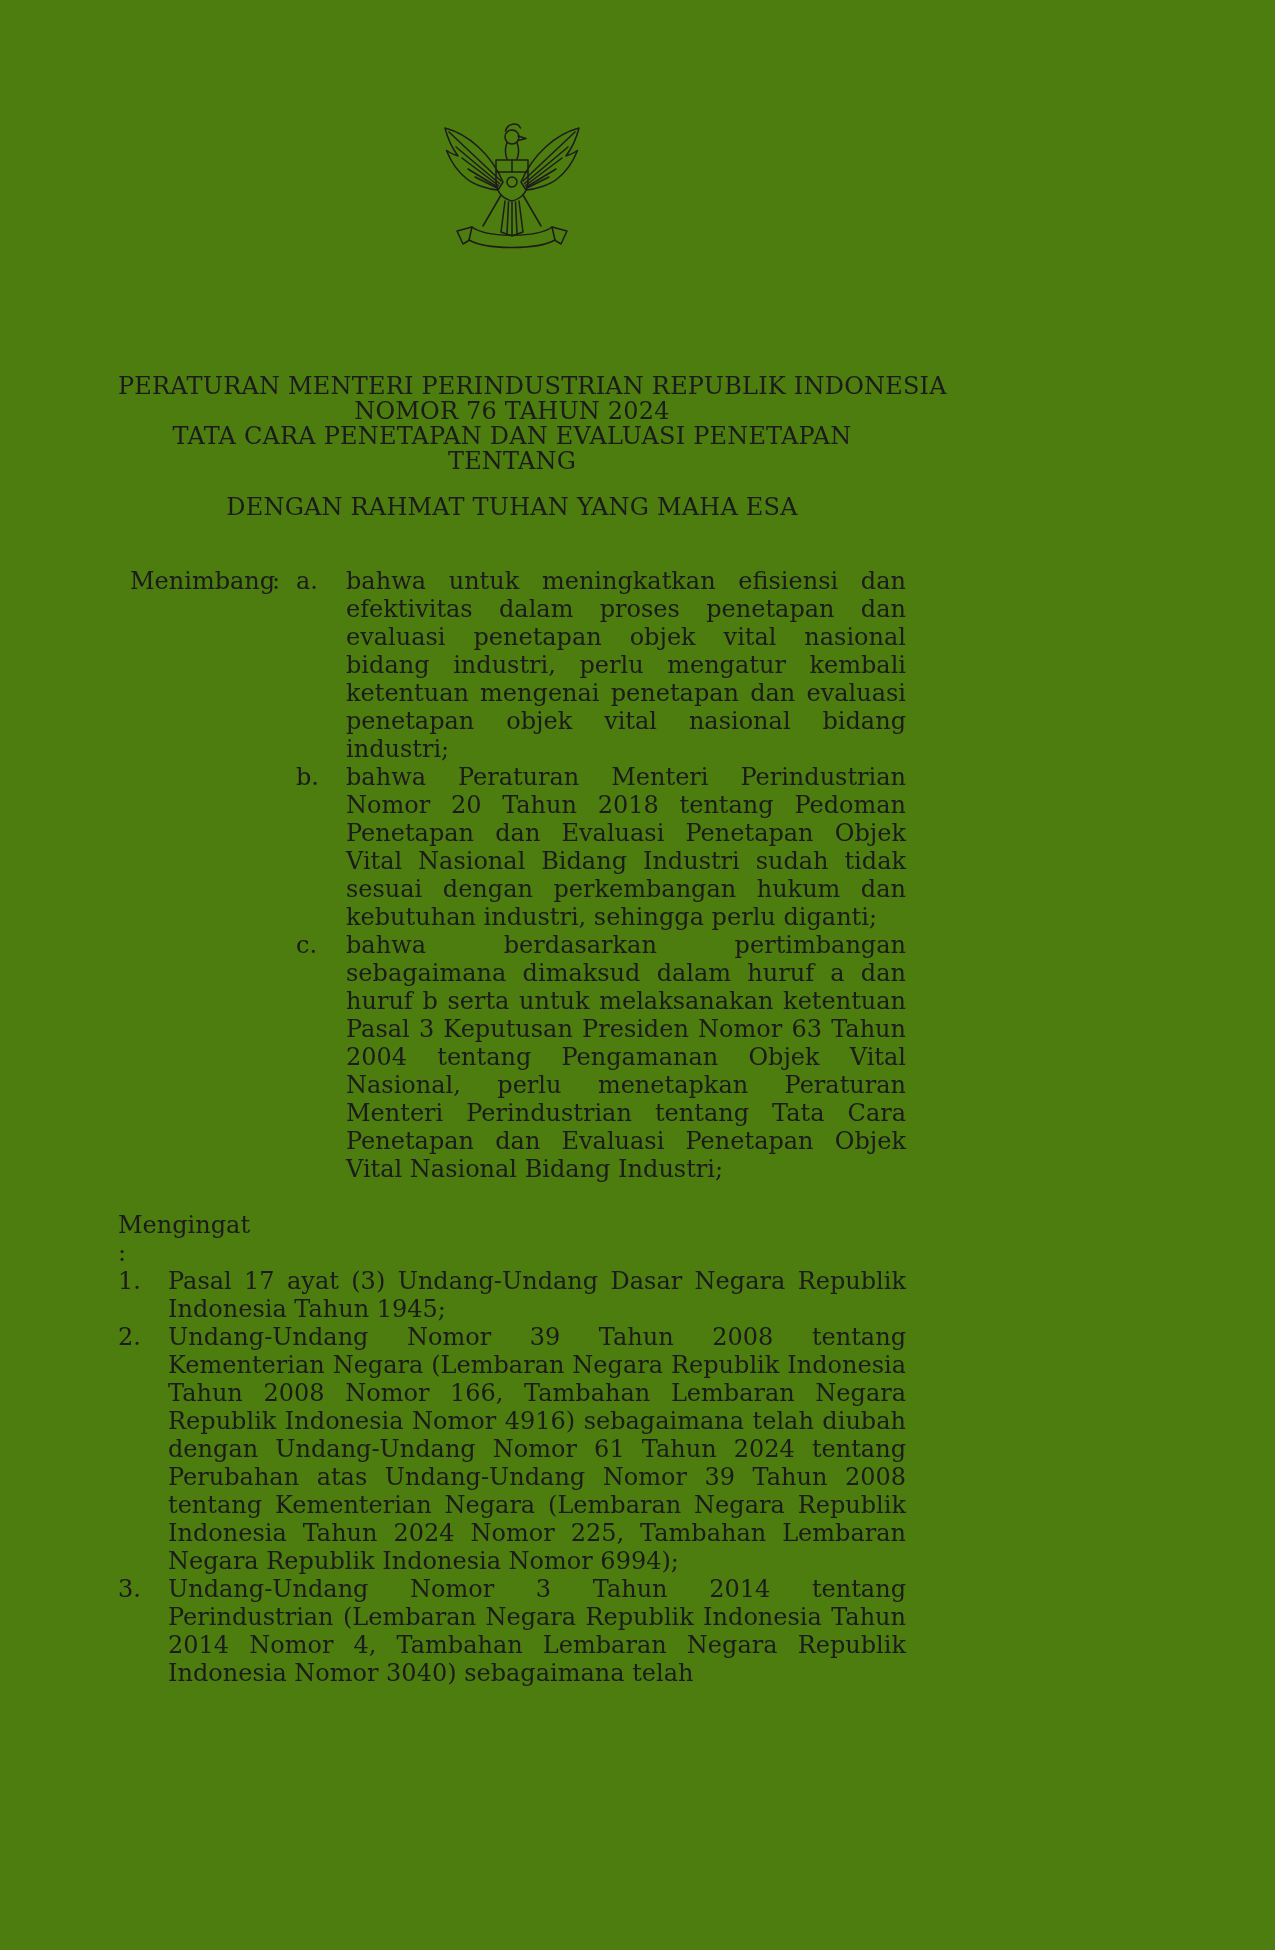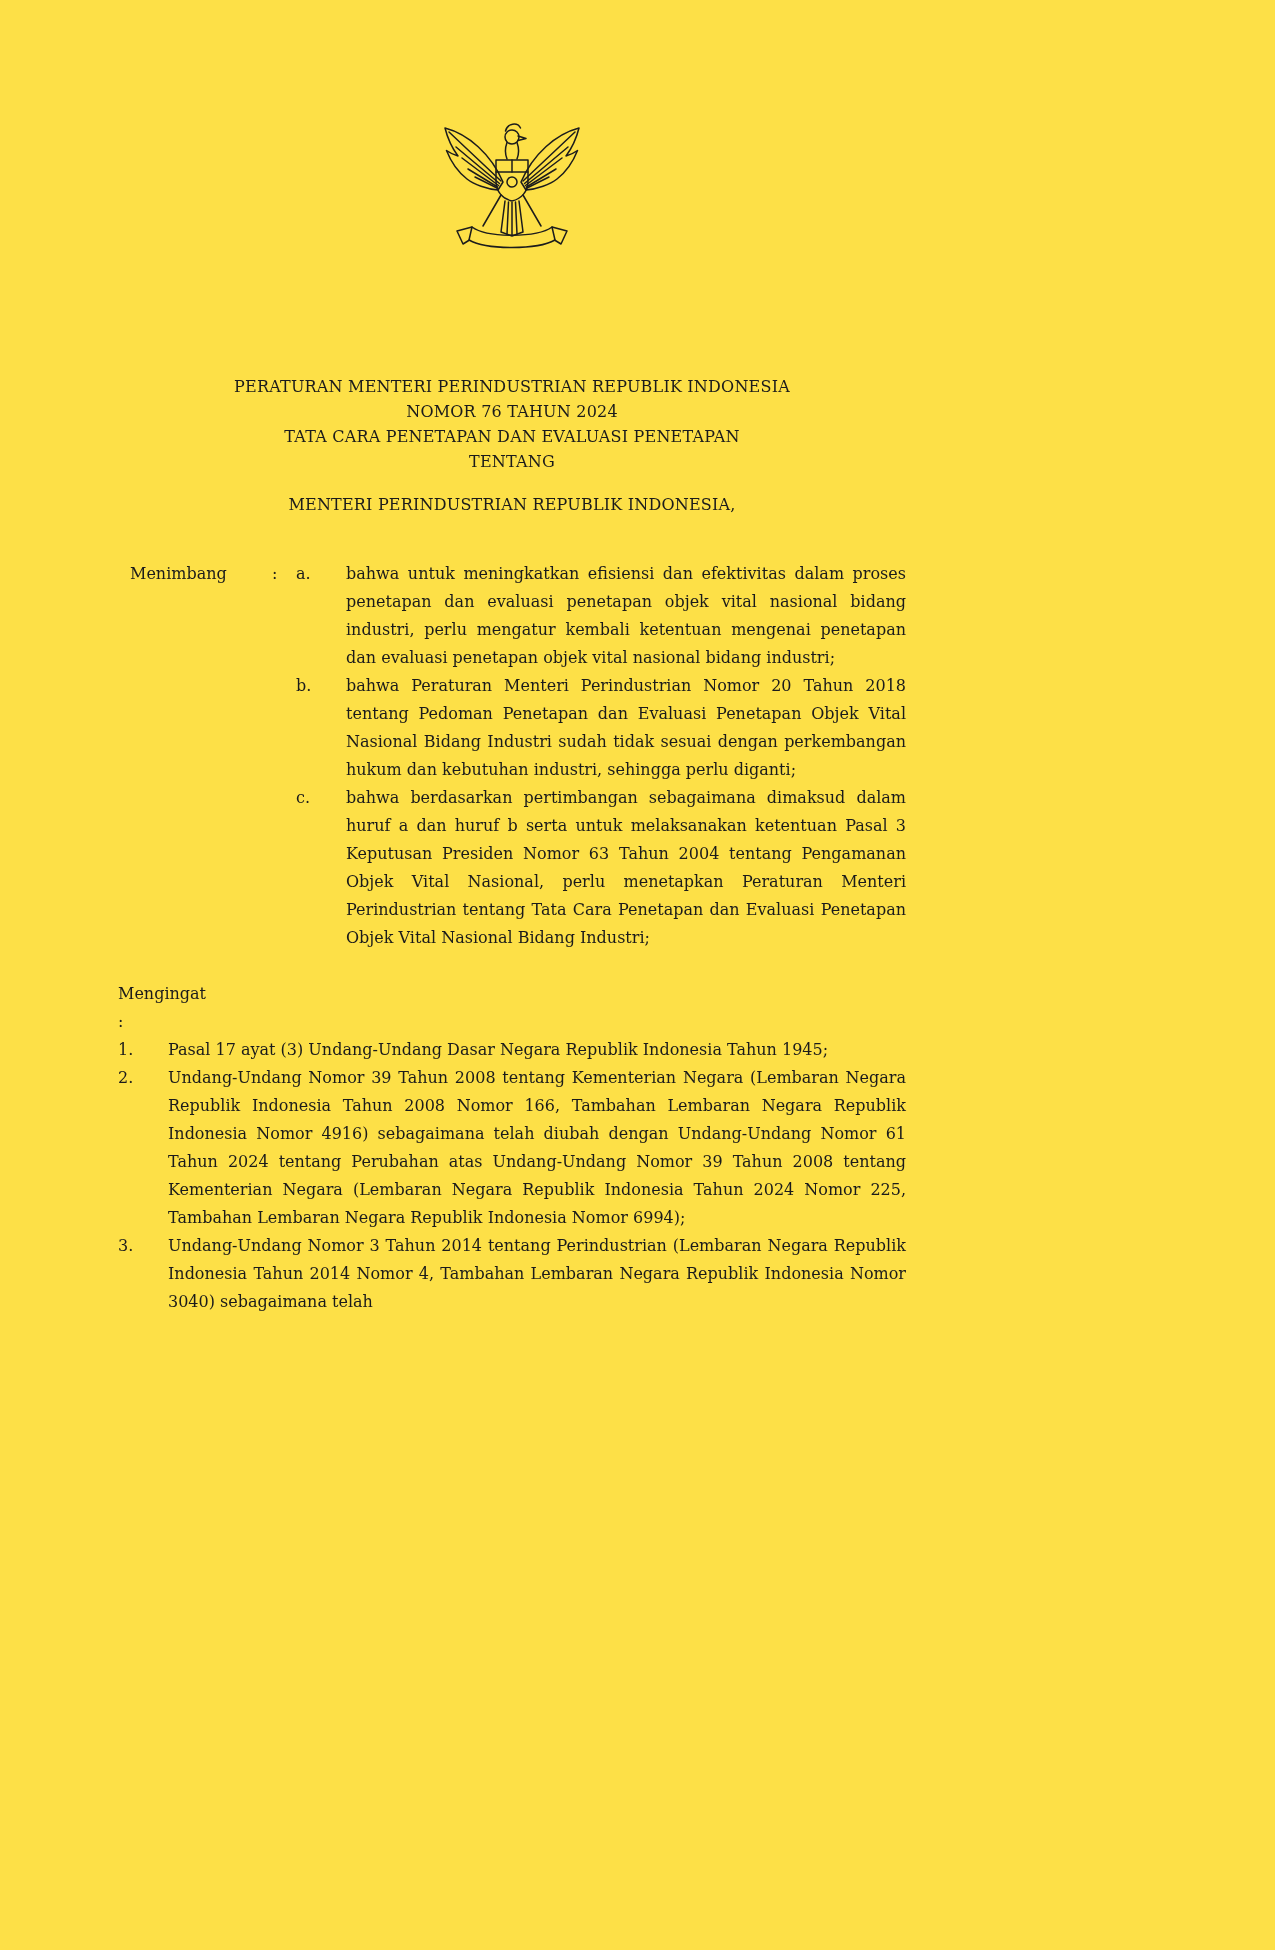--- a/index.html
+++ b/index.html
@@ -4,24 +4,24 @@
 <style>
   html, body {
     margin: 0;
     padding: 0;
     background: #ffffff;
   }
   .page {
     position: relative;
     width: 1275px;
     height: 1950px;
-    background: #fde047;
+    background: #4d7c0f;
     color: #1b1b1b;
     font-family: "DejaVu Serif", "Liberation Serif", serif;
-    font-size: 16px;
+    font-size: 24px;
     box-sizing: border-box;
     padding-top: 106px;
     overflow: hidden;
   }
   .content {
     width: 788px;
     margin-left: 118px;
   }
   .emblem {
     display: flex;
@@ -135,21 +135,21 @@
       </svg>
     </div>
 
     <div class="title-block">
       <div class="title-line">PERATURAN MENTERI PERINDUSTRIAN REPUBLIK INDONESIA</div>
       <div class="title-line">NOMOR 76 TAHUN 2024</div>
       <div class="title-line">TATA CARA PENETAPAN DAN EVALUASI PENETAPAN</div>
       <div class="title-line">TENTANG</div>
     </div>
 
-    <div class="authority">MENTERI PERINDUSTRIAN REPUBLIK INDONESIA,</div>
+    <div class="invocation">DENGAN RAHMAT TUHAN YANG MAHA ESA</div>
 
     <div class="section section-first">
       <div class="section-label">Menimbang</div>
       <div class="section-colon">:</div>
       <div class="section-items">
         <div class="item">
           <div class="item-marker">a.</div>
           <div class="item-text">bahwa untuk meningkatkan efisiensi dan efektivitas dalam proses penetapan dan evaluasi penetapan objek vital nasional bidang industri, perlu mengatur kembali ketentuan mengenai penetapan dan evaluasi penetapan objek vital nasional bidang industri;</div>
         </div>
         <div class="item">

